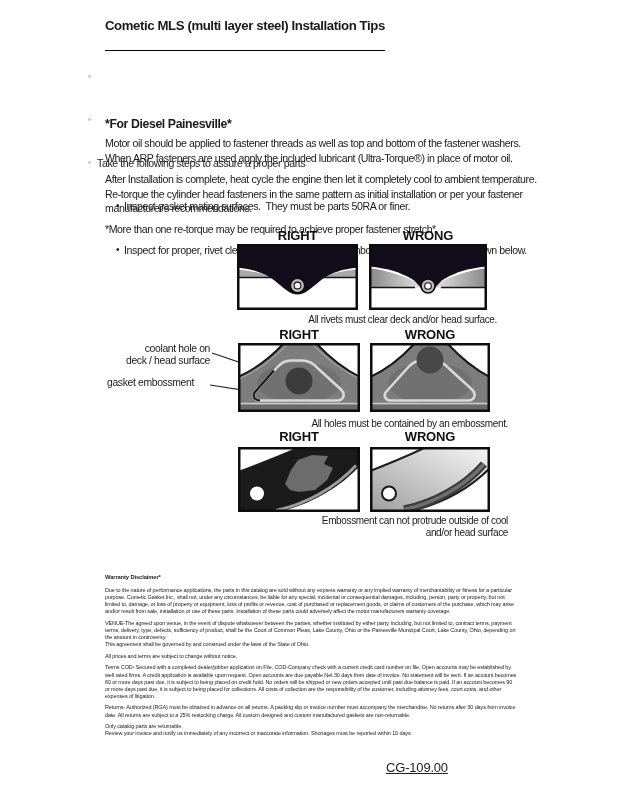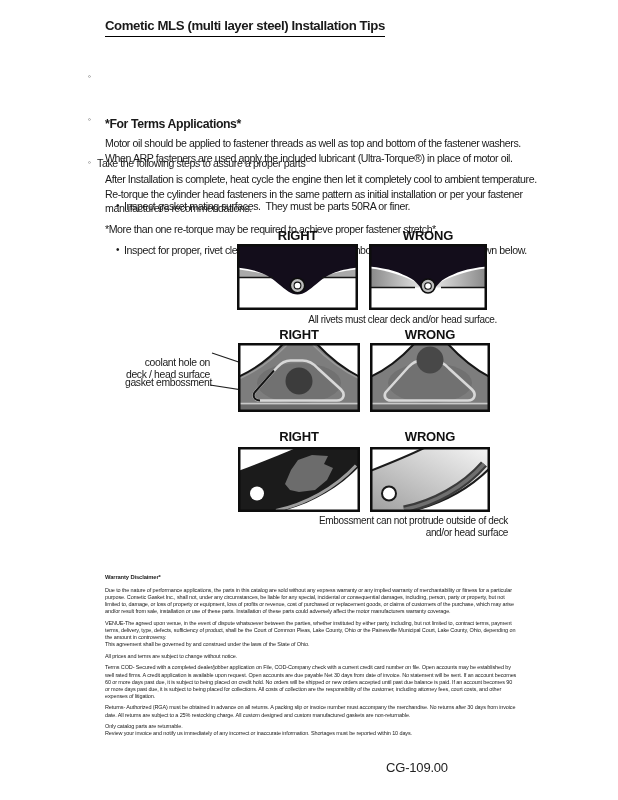--- a/index.html
+++ b/index.html
@@ -2,21 +2,21 @@
 <html><head>
 <meta charset="utf-8">
 <style>
   html,body { margin:0; padding:0; background:#ffffff; }
   .page {
     position:relative; width:618px; height:800px; background:#ffffff;
     font-family:"Liberation Sans", sans-serif; color:#1a1a1a; overflow:hidden;
   }
   
   .title { position:absolute; left:105px; top:18px; font-size:13.2px; font-weight:bold; letter-spacing:-0.4px; }
-  .title span { border-bottom:1.8px solid #000; padding-bottom:3px; }
+  .title span { border-bottom:1.8px solid #000; padding-bottom:17px; }
   
   .bullets { position:absolute; left:88px; top:41px; font-size:10.6px; letter-spacing:-0.4px; line-height:14.4px; white-space:pre; }
   .brow { display:flex; }
   .bm { width:9px; font-size:8px; line-height:14.4px; flex:0 0 auto; }
   .sub { margin-left:28px; }
   .sub .bm { font-size:10px; width:8px; }
   
   .diesel { position:absolute; left:105px; top:117px; width:440px; font-size:10.6px; letter-spacing:-0.42px; line-height:14.4px; }
   .diesel .dh { font-size:12.3px; font-weight:bold; letter-spacing:-0.4px; margin:0 0 5px 0; }
   .diesel p { margin:0 0 7px 0; }
@@ -24,41 +24,41 @@
   .dlabel { position:absolute; font-weight:bold; font-size:13px; letter-spacing:-0.2px; text-align:center; color:#111; }
   .dbox { position:absolute; display:block; }
   .caption { position:absolute; font-size:10px; letter-spacing:-0.35px; line-height:12.4px; white-space:pre-line;text-align:right; }
   .ann { position:absolute; font-size:10.4px; letter-spacing:-0.35px; line-height:11.8px; text-align:right; white-space:pre-line; }
   .leader { position:absolute; }
   
   .disc { position:absolute; left:105px; top:574px; width:412px; font-size:5.5px; letter-spacing:-0.12px; line-height:7.1px; color:#222; }
   .disc .wh { font-weight:bold; font-size:5.8px; margin:0 0 6px 0; }
   .disc p { margin:0 0 4.5px 0; white-space:pre-line; }
   
-  .footer { position:absolute; left:337px; top:760px; width:160px; text-align:center; font-size:13px; letter-spacing:-0.2px; color:#222; }
+  .footer { position:absolute; left:337px; top:760px; width:160px; text-align:center; font-size:13px; letter-spacing:-0.2px; color:#222;text-decoration:underline; }
 </style>
 </head>
 <body>
 
 <div class="page">
 
   <div class="title">
     <span>Cometic MLS (multi layer steel) Installation Tips</span>
   </div>
 
   <div class="bullets">
     <div class="brow"><span class="bm">◦</span></div>
     <div class="brow"><span class="bm">◦</span></div>
     <div class="brow"><span class="bm">◦</span><span>Take the following steps to assure a proper parts</span></div>
     <div class="brow sub"><span class="bm">•</span><span>Inspect gasket mating surfaces.  They must be parts 50RA or finer.</span></div>
     <div class="brow sub"><span class="bm">•</span><span>Inspect for proper, rivet clearance, coolant hole and embossment alignments as shown below.</span></div>
   </div>
 
   <div class="diesel">
-    <div class="dh">*For Terms Applications*</div>
+    <div class="dh">*For Diesel Painesville*</div>
     <p>Motor oil should be applied to fastener threads as well as top and bottom of the fastener washers. When ARP fasteners are used apply the included lubricant (Ultra-Torque®) in place of motor oil.</p>
     <p>After Installation is complete, heat cycle the engine then let it completely cool to ambient temperature. Re-torque the cylinder head fasteners in the same pattern as initial installation or per your fastener manufacturer's recommendations.</p>
     <p>*More than one re-torque may be required to achieve proper fastener stretch*</p>
   </div>
 
   <div class="dlabel" style="left:237px; top:228px; width:121px;">RIGHT</div>
   <div class="dlabel" style="left:369px; top:228px; width:118px;">WRONG</div>
 
   <svg class="dbox" style="left:237px; top:244px;" width="121" height="66" viewBox="0 0 121 66">
     <rect x="0" y="0" width="121" height="66" fill="#ffffff"></rect>
@@ -90,23 +90,23 @@
     <circle cx="59" cy="42" r="7" fill="#bdbdbd" stroke="#0d0d0d" stroke-width="1.6"></circle>
     <circle cx="59" cy="42" r="3.3" fill="#ffffff" stroke="#0d0d0d" stroke-width="1.1"></circle>
     <rect x="1.25" y="1.25" width="115.5" height="63.5" fill="none" stroke="#0d0d0d" stroke-width="2.5"></rect>
   </svg>
 
   <div class="caption" style="left:237px; top:314px; width:260px;">All rivets must clear deck and/or head surface.</div>
 
   <div class="dlabel" style="left:238px; top:327px; width:122px;">RIGHT</div>
   <div class="dlabel" style="left:370px; top:327px; width:120px;">WRONG</div>
 
-  <div class="ann" style="left:98px; top:343px; width:112px;margin-top:14px;">coolant hole on
+  <div class="ann" style="left:98px; top:343px; width:112px;">coolant hole on
 deck / head surface</div>
-  <div class="ann" style="left:100px; top:377px; width:112px;">gasket embossment</div>
+  <div class="ann" style="left:82px; top:377px; width:112px;">gasket embossment</div>
   <svg class="leader" style="left:100px; top:340px;" width="200" height="70" viewBox="0 0 200 70">
     <line x1="112" y1="13" x2="192" y2="40" stroke="#222" stroke-width="1.1"></line>
     <line x1="110" y1="45" x2="162" y2="53" stroke="#222" stroke-width="1.1"></line>
   </svg>
 
   <svg class="dbox" style="left:238px; top:343px;" width="122" height="69" viewBox="0 0 122 69">
     <rect x="0" y="0" width="122" height="69" fill="#7d7d7d"></rect>
     <ellipse cx="61" cy="40" rx="42" ry="20" fill="#717171"></ellipse>
     <path d="M0,0 H46 C34,13 18,26 0,34 Z" fill="#ffffff"></path>
     <path d="M46,0 C34,13 18,26 0,34" fill="none" stroke="#161616" stroke-width="2"></path>
@@ -129,20 +129,21 @@
     <path d="M45,0 C33,13 18,26 0,34" fill="none" stroke="#161616" stroke-width="2"></path>
     <path d="M120,0 H77 C89,13 104,26 120,34 Z" fill="#ffffff"></path>
     <path d="M77,0 C89,13 104,26 120,34" fill="none" stroke="#161616" stroke-width="2"></path>
     <path d="M21,57.5 C15.5,57.5 13.5,53.5 15.5,49.5 L38,24.5 C42,20 46,17.5 51.5,17.5 L63.5,17.5 C69.5,17.5 74.5,20.5 79,25.5 L102,46.5 C106.5,51 105,57.5 98,57.5 Z" fill="none" stroke="#d8d8d8" stroke-width="2.6" stroke-linejoin="round"></path>
     <circle cx="60" cy="17" r="13.5" fill="#484848"></circle>
     <path d="M2,60.5 H118" stroke="#c9c9c9" stroke-width="1.4"></path>
     <rect x="0" y="62" width="120" height="7" fill="#6a6a6a"></rect>
     <rect x="1.25" y="1.25" width="117.5" height="66.5" fill="none" stroke="#0d0d0d" stroke-width="2.5"></rect>
   </svg>
 
+  <div class="caption" style="left:238px; top:418px; width:270px;">All holes must be contained by an embossment.</div>
 
   <div class="dlabel" style="left:238px; top:429px; width:122px;">RIGHT</div>
   <div class="dlabel" style="left:370px; top:429px; width:120px;">WRONG</div>
 
   <svg class="dbox" style="left:238px; top:447px;" width="122" height="65" viewBox="0 0 122 65">
     <rect x="0" y="0" width="122" height="65" fill="#1b1b1b"></rect>
     <path d="M0,0 H60 C42,8 20,16.5 0,24 Z" fill="#ffffff"></path>
     <path d="M122,19 V65 H40 C70,58.5 100,42 122,19 Z" fill="#ffffff"></path>
     <path d="M38,63.5 C68,57 97,41 118,18.5" fill="none" stroke="#9d9d9d" stroke-width="3"></path>
     <polygon points="47,37 53,23 60,13 74,8 90,9 86,17 95,21 89,33 77,43 61,45 52,43" fill="#6c6c6c"></polygon>
@@ -161,21 +162,21 @@
     <path d="M0,0 H56 C40,8 19,16.5 0,24 Z" fill="#ffffff"></path>
     <path d="M56,0 C40,8 19,16.5 0,24" fill="none" stroke="#1c1c1c" stroke-width="2"></path>
     <path d="M120,21 V65 H37 C68,58 98,43 120,21 Z" fill="#ffffff"></path>
     <path d="M37,65 C68,58 98,43 120,21" fill="none" stroke="#1c1c1c" stroke-width="2"></path>
     <path d="M34,62.5 C64,56 94,40 114,17" fill="none" stroke="#3b3b3b" stroke-width="8"></path>
     <path d="M34,62.5 C64,56 94,40 114,17" fill="none" stroke="#6f6f6f" stroke-width="3.5"></path>
     <circle cx="19" cy="46.5" r="7" fill="#ffffff" stroke="#1a1a1a" stroke-width="2"></circle>
     <rect x="1.25" y="1.25" width="117.5" height="62.5" fill="none" stroke="#0d0d0d" stroke-width="2.5"></rect>
   </svg>
 
-  <div class="caption" style="left:238px; top:515px; width:270px;">Embossment can not protrude outside of deck
+  <div class="caption" style="left:238px; top:515px; width:270px;">Embossment can not protrude outside of cool
 and/or head surface</div>
 
   <div class="disc">
     <div class="wh">Warranty Disclaimer*</div>
     <p>Due to the nature of performance applications, the parts in this catalog are sold without any express warranty or any implied warranty of merchantability or fitness for a particular purpose.  Cometic Gasket Inc., shall not, under any circumstances, be liable for any special, incidental or consequential damages, including, person, party or property, but not limited to, damage, or loss of property or equipment, loss of profits or revenue, cost of purchased or replacement goods, or claims of customers of the purchase, which may arise and/or result from sale, installation or use of these parts.  Installation of these parts could adversely affect the motor manufacturers warranty coverage.</p>
     <p>VENUE-The agreed upon venue, in the event of dispute whatsoever between the parties, whether instituted by either party, including, but not limited to, contract terms, payment terms, delivery, type, defects, sufficiency of product, shall be the Court of Common Pleas, Lake County, Ohio or the Painesville Municipal Court, Lake County, Ohio, depending on the amount in controversy.
 This agreement shall be governed by and construed under the laws of the State of Ohio.</p>
     <p>All prices and terms are subject to change without notice.</p>
     <p>Terms COD- Secured with a completed dealer/jobber application on File, COD-Company check with a current credit card number on file.  Open accounts may be established by well rated firms.  A credit application is available upon request.  Open accounts are due payable Net 30 days from date of invoice.  No statement will be sent.  If an account becomes 60 or more days past due, it is subject to being placed on credit hold.  No orders will be shipped or new orders accepted until past due balance is paid.  If an account becomes 90 or more days past due, it is subject to being placed for collections.  All costs of collection are the responsibility of the customer, including attorney fees, court costs, and other expenses of litigation.</p>
     <p>Returns- Authorized (RGA) must be obtained in advance on all returns.  A packing slip or invoice number must accompany the merchandise.  No returns after 30 days from invoice date.  All returns are subject to a 25% restocking charge.  All custom designed and custom manufactured gaskets are non-returnable.</p>

